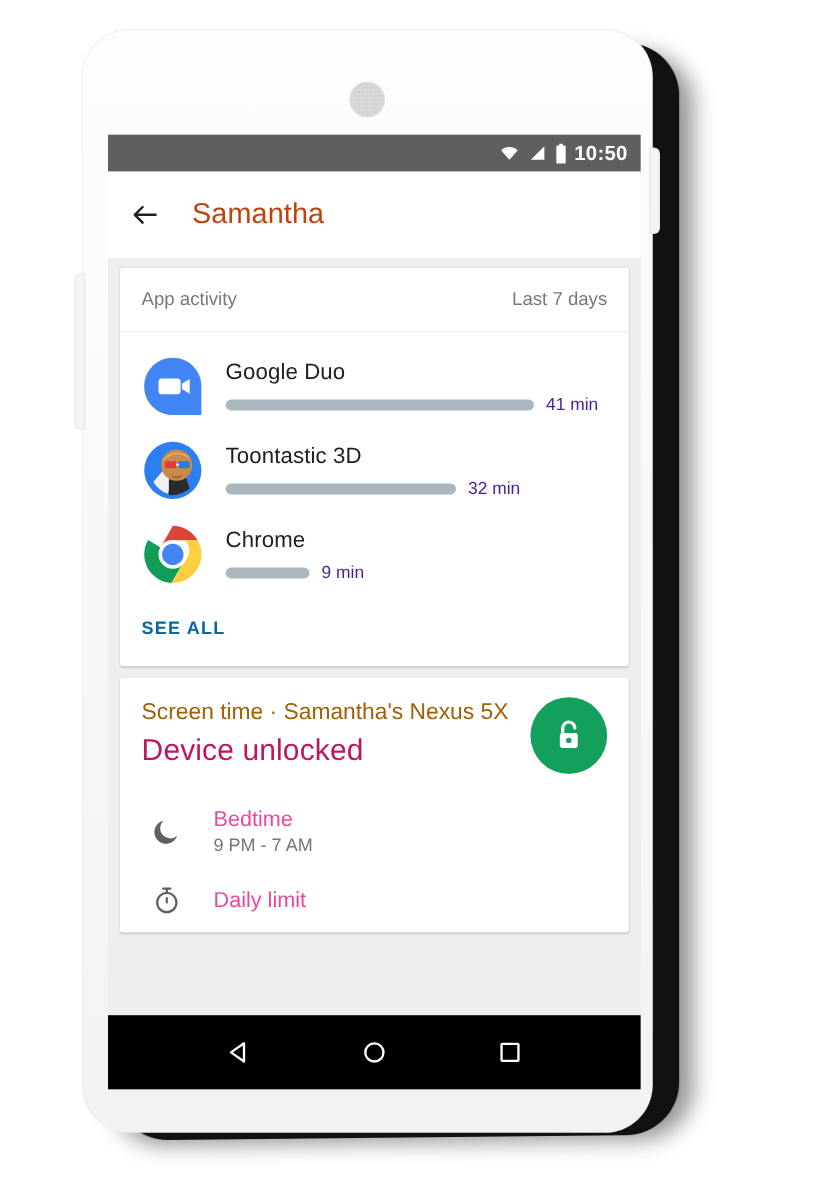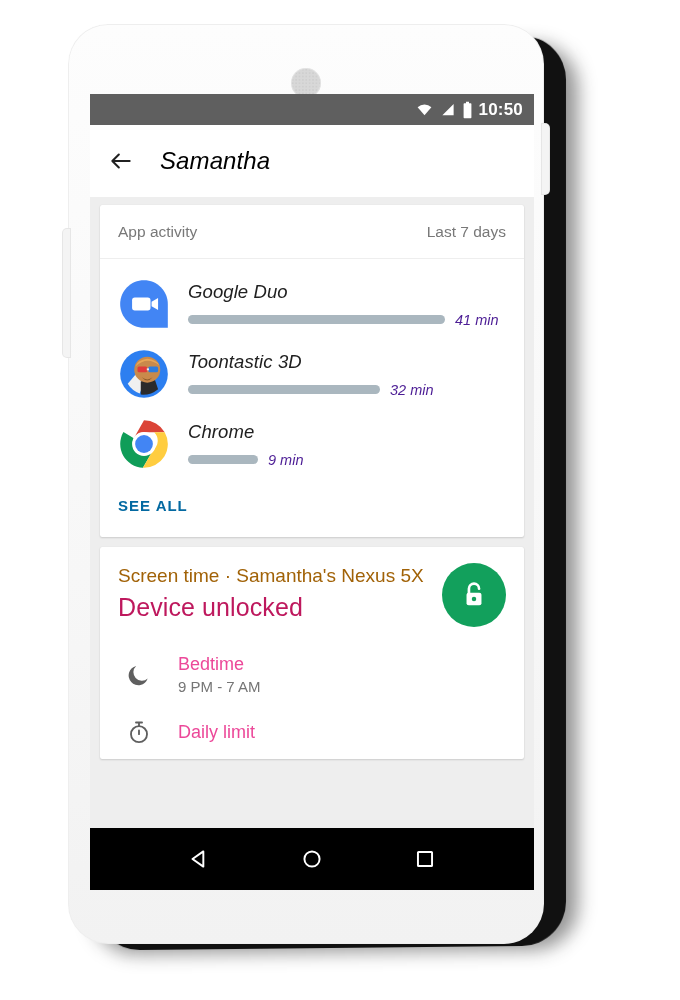--- a/index.html
+++ b/index.html
@@ -84,21 +84,21 @@
     top: 100px;
     width: 7px;
     height: 70px;
     border-radius: 0 4px 4px 0;
   }
 
   
   .screen {
     position: absolute;
     left: 90px;
-    top: 94px;
+    top: 112px;
     width: 444px;
     height: 796px;
     background: #eeeeee;
     overflow: hidden;
   }
 
   
   .status-bar {
     height: 31px;
     background: #5f5f5f;
@@ -123,23 +123,22 @@
     height: 72px;
     background: #ffffff;
     display: flex;
     align-items: center;
     padding-left: 18px;
     gap: 26px;
   }
   .back-arrow { width: 26px; height: 26px; flex: none; cursor: pointer; }
   .app-bar-title {
     font-size: 24px;
-    color: #000000;
+    color: #c2410c;
     letter-spacing: 0.1px;
-    font-style: italic;
   }
 
   
   .content {
     position: relative;
     height: 693px;
     background: #eeeeee;
     padding: 8px 10px 12px 10px;
   }
 
@@ -165,21 +164,20 @@
   }
 
   
   .app-list { padding: 10px 0 2px 0; }
   .app-row {
     display: flex;
     align-items: center;
     padding: 9px 18px 9px 18px;
     gap: 18px;
     cursor: pointer;
-    font-style: italic;
   }
   .app-icon { width: 52px; height: 52px; flex: none; }
   .app-info { flex: 1; min-width: 0; }
   .app-name {
     font-size: 18.5px;
     color: #212121;
     margin-bottom: 9px;
     letter-spacing: 0.1px;
   }
   .app-bar-line { display: flex; align-items: center; gap: 10px; }

